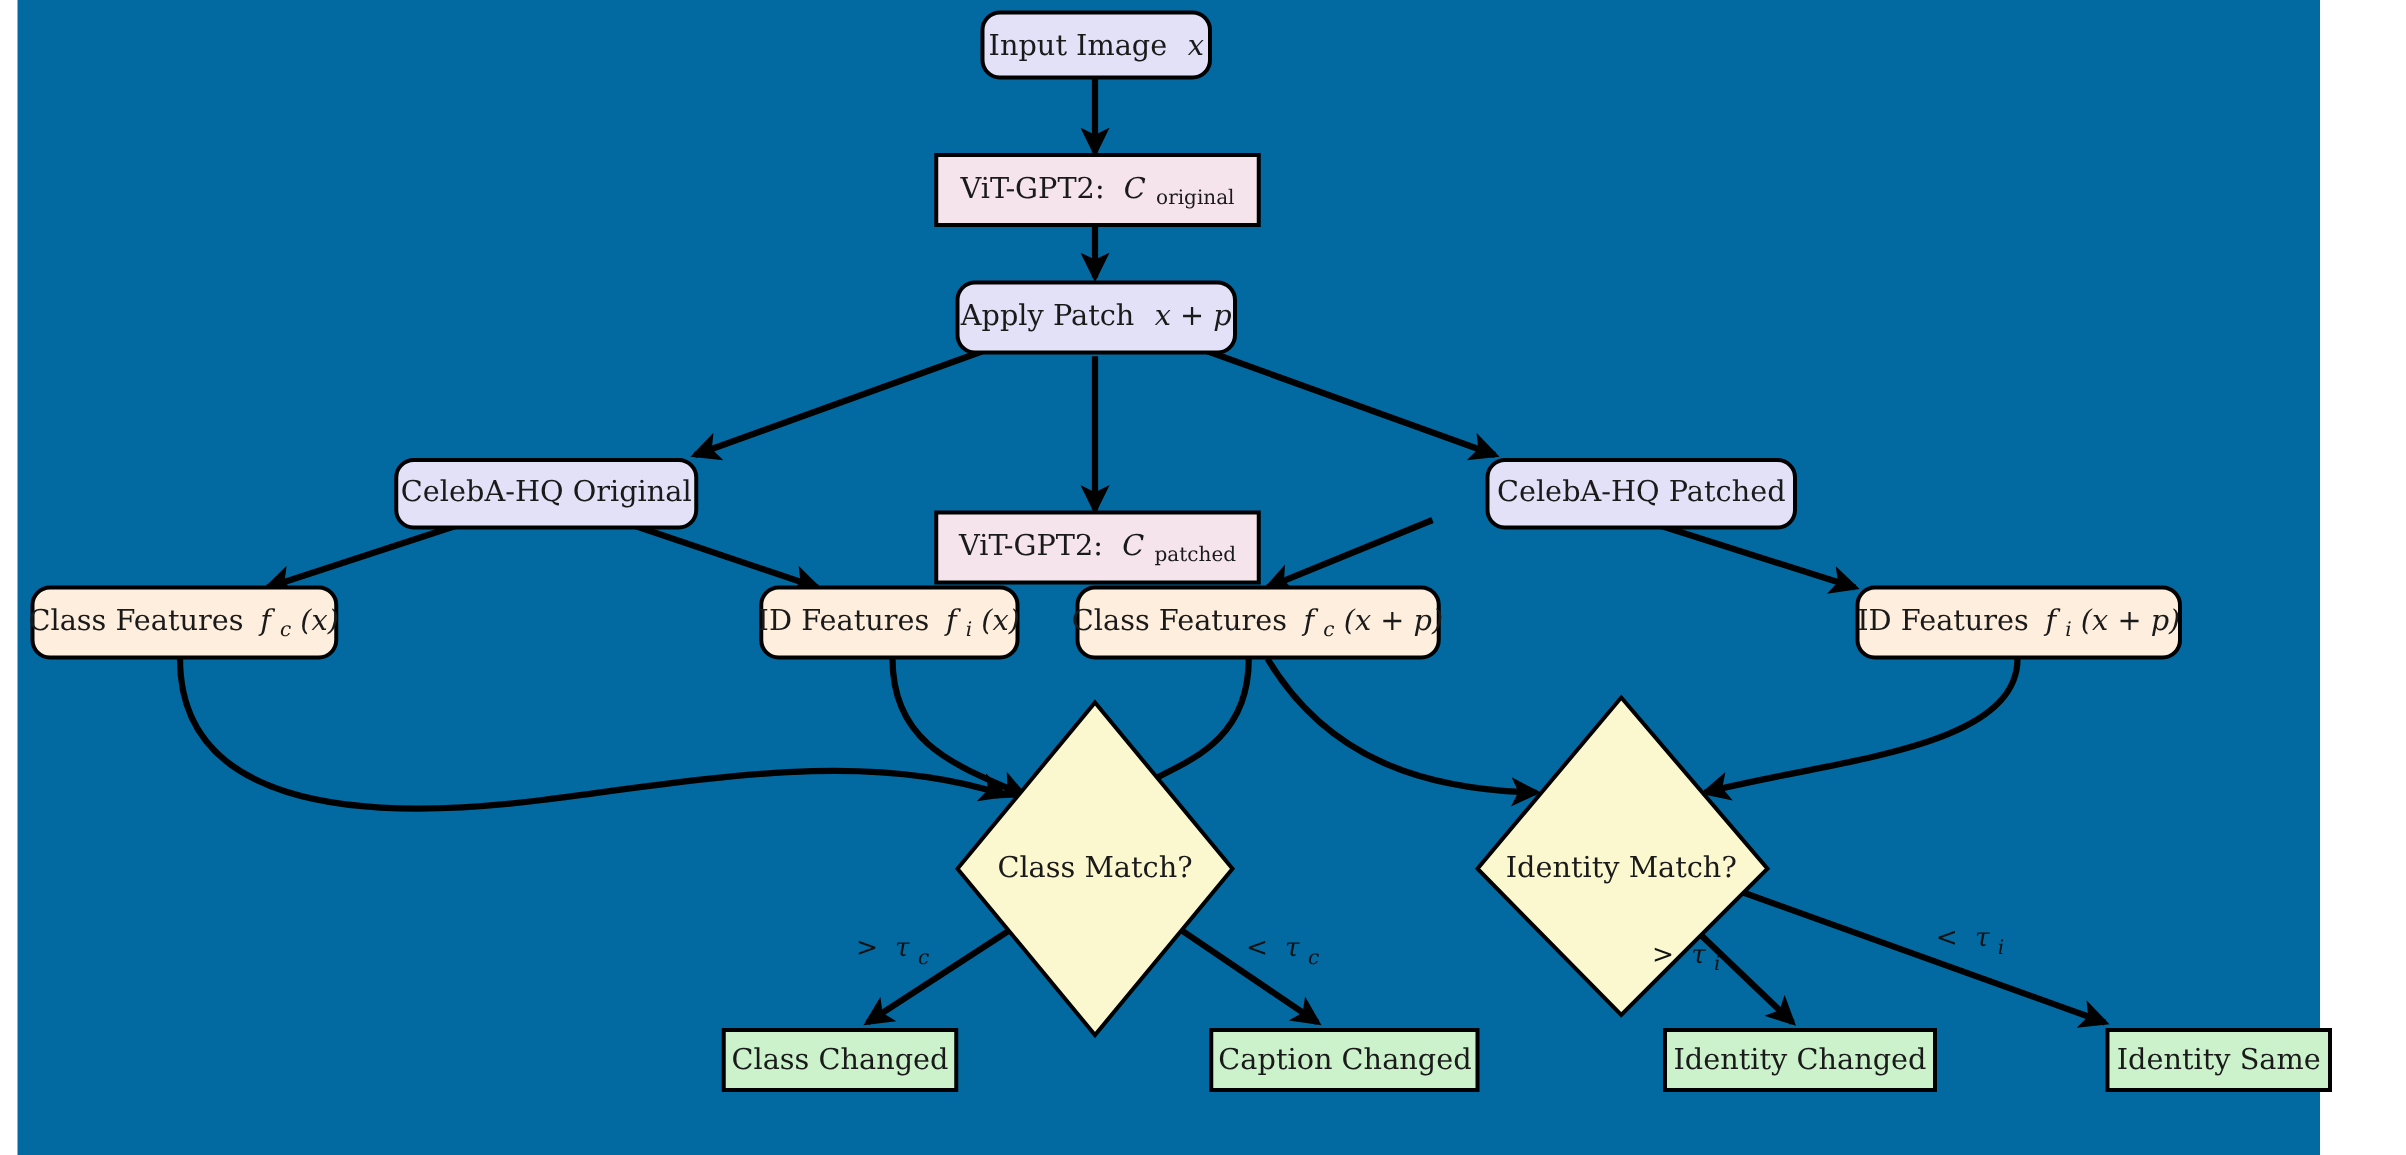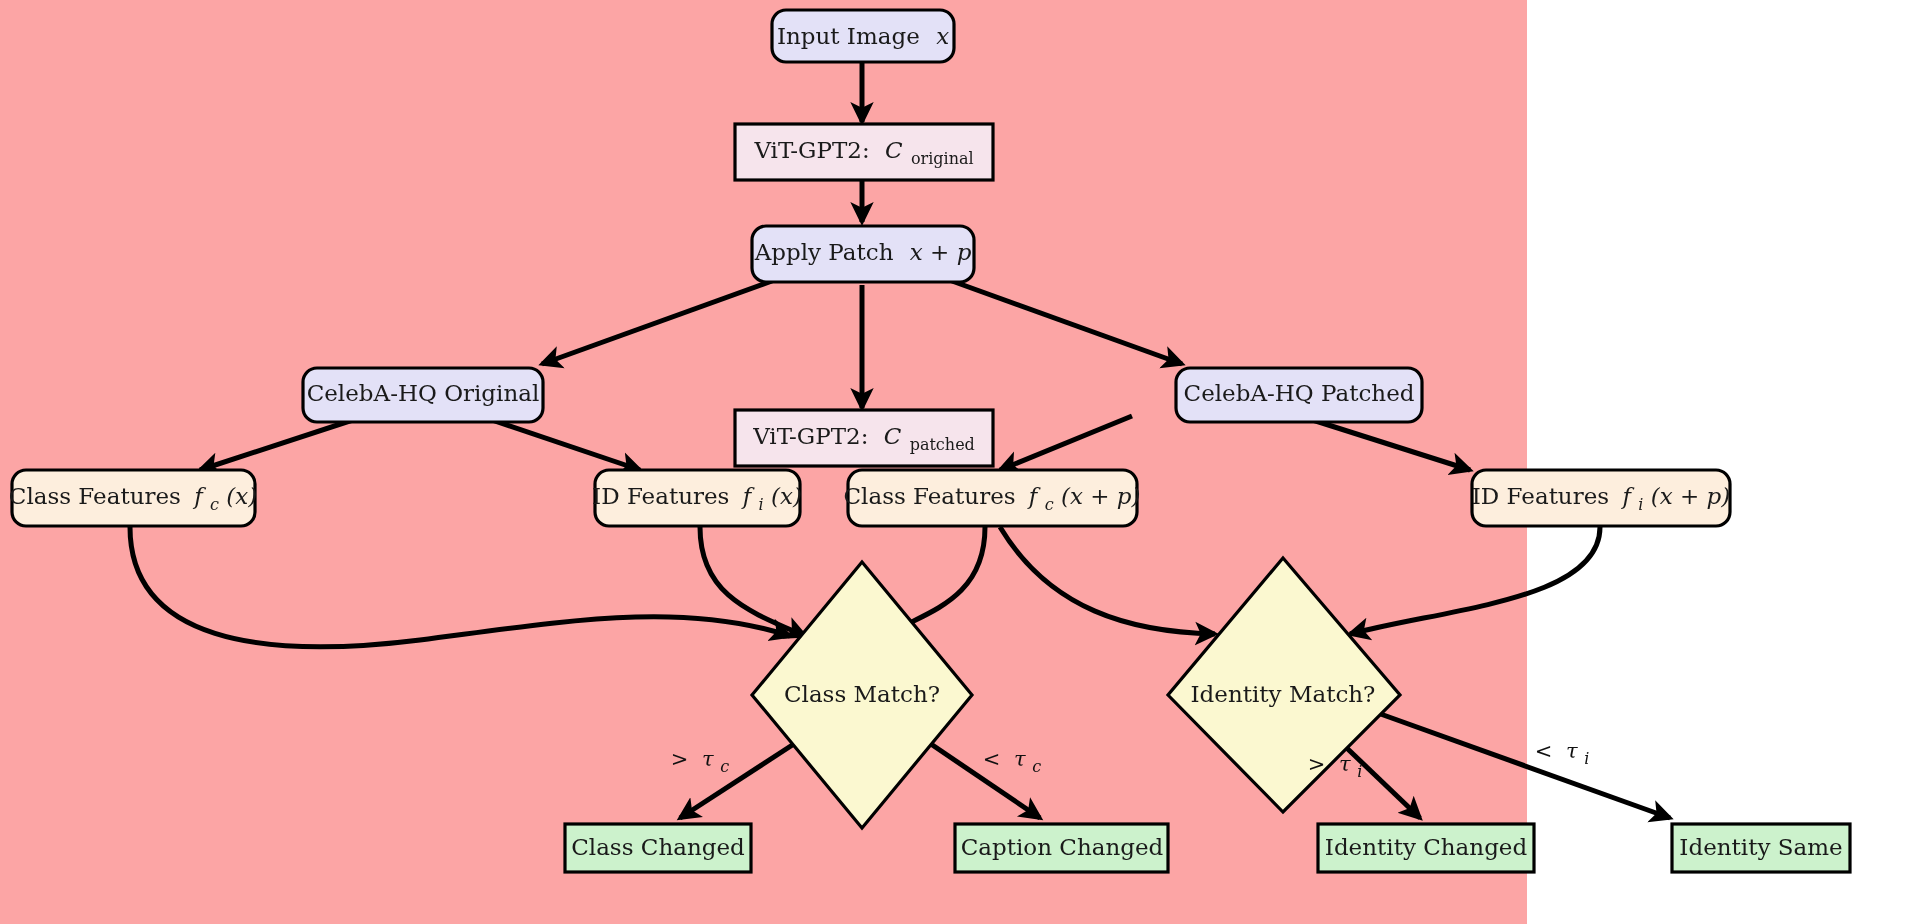--- a/index.html
+++ b/index.html
@@ -1,18 +1,18 @@
 <!DOCTYPE html>
 <html><head>
 <meta charset="utf-8">
 <style>
   html,body{margin:0;padding:0;background:#ffffff;}
   body{width:1925px;height:924px;overflow:hidden;
        font-family:"DejaVu Serif","Liberation Serif",serif;}
-  #stage{position:relative;width:1527px;height:924px;background:#fca5a5;}
+  #stage{position:relative;width:1842px;height:924px;background:#0369a1;margin-left:14px;}
   svg{display:block;}
   .nodeLbl{font-family:"DejaVu Serif","Liberation Serif",serif;
            font-size:23px;fill:#1a1a1a;dominant-baseline:middle;text-anchor:middle;}
   .sub{font-size:16px;}
   .ital{font-style:italic;}
   .edgeLbl{font-family:"DejaVu Serif","Liberation Serif",serif;
            font-size:21px;fill:#111;dominant-baseline:middle;text-anchor:middle;font-style:italic;}
   .edge{fill:none;stroke:#000;stroke-width:5;stroke-linecap:butt;}
   .nodebox{stroke:#000;stroke-width:3.2;}
 </style>

